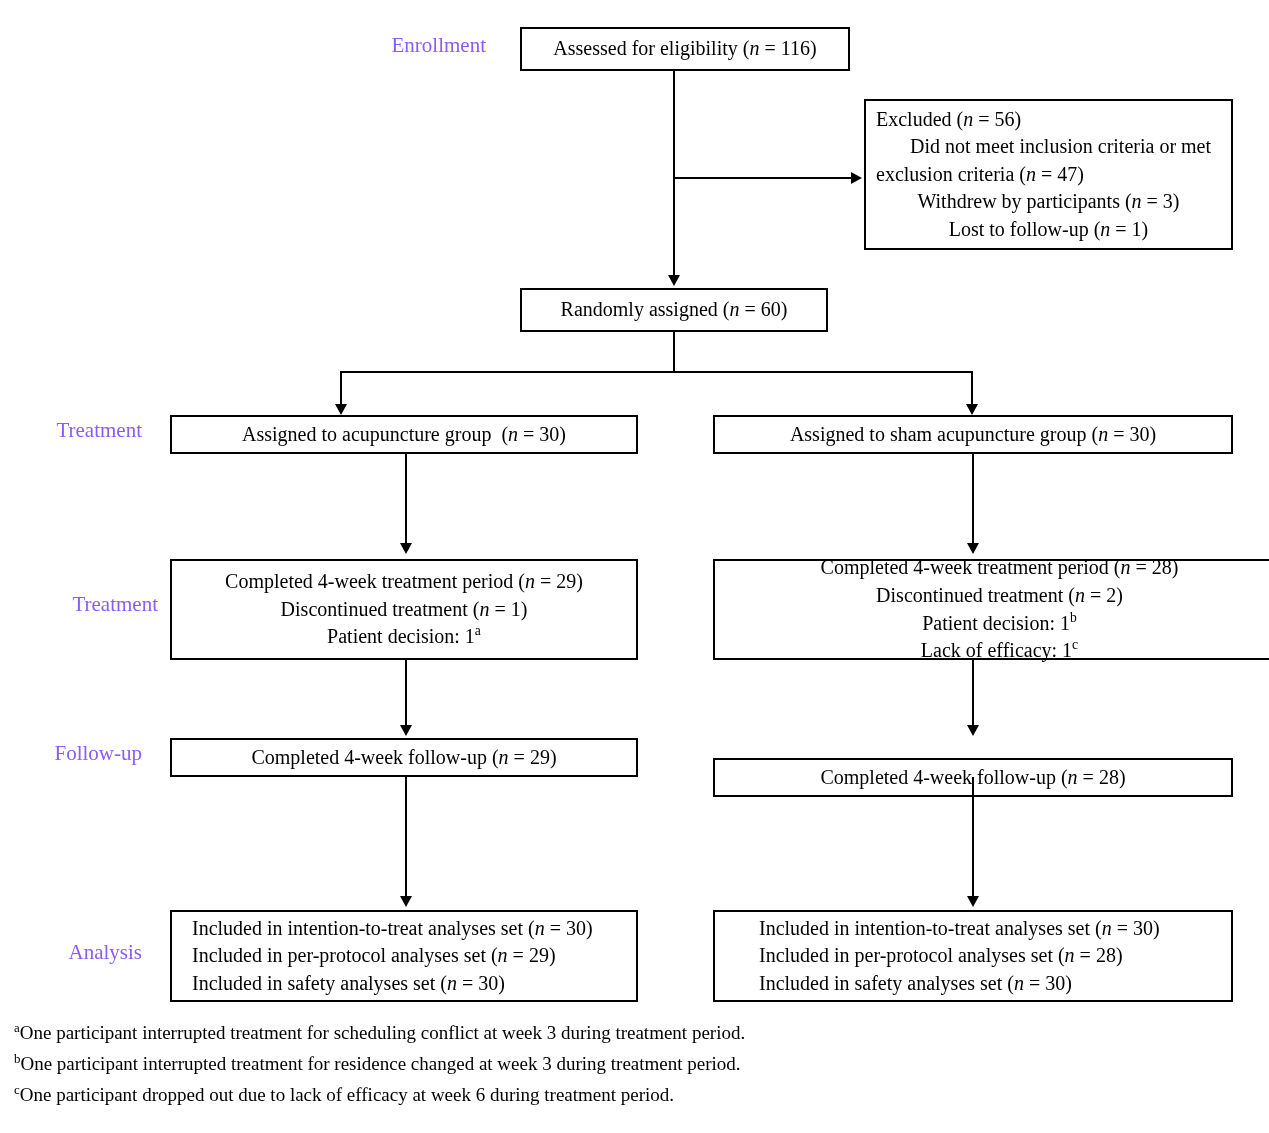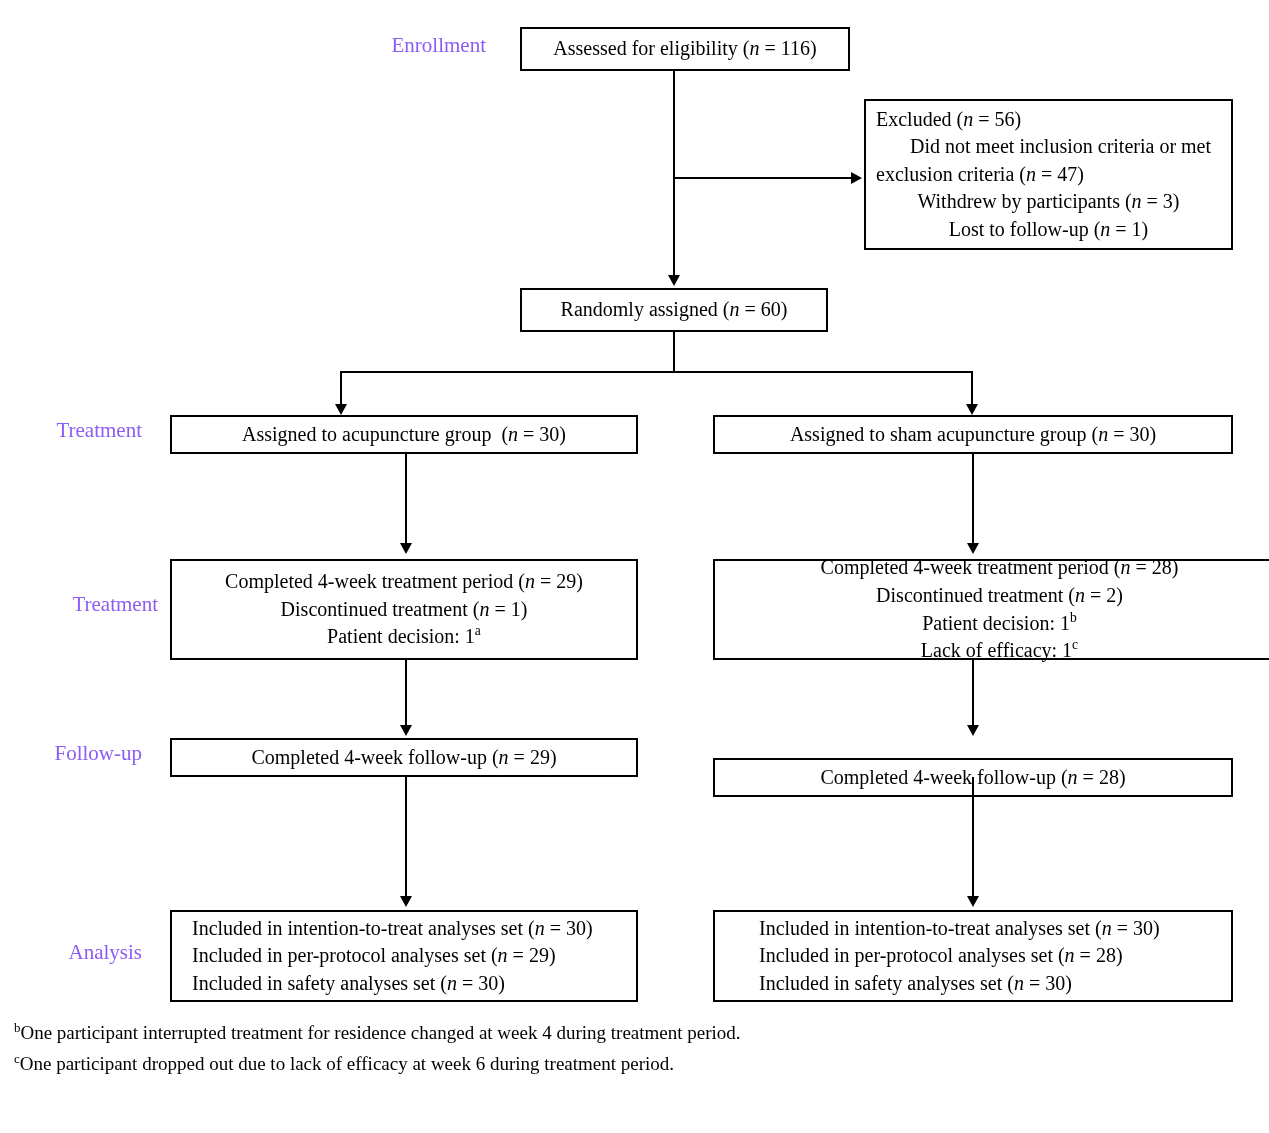--- a/index.html
+++ b/index.html
@@ -198,20 +198,23 @@
   </div>
 
   <div class="box analysis" style="left:713px; top:910px; width:520px; height:92px; padding-left:44px;">
     <span class="line">Included in intention-to-treat analyses set (<em class="it">n</em> = 30)</span>
     <span class="line">Included in per-protocol analyses set (<em class="it">n</em> = 28)</span>
     <span class="line">Included in safety analyses set (<em class="it">n</em> = 30)</span>
   </div>
 
   <div class="footnotes">
     <div class="footnote">
-      <sup>b</sup><span>One participant interrupted treatment for residence changed at week 4 during treatment period.</span>
+      <sup>a</sup><span>One participant interrupted treatment for scheduling conflict at week 3 during treatment period.</span>
+    </div>
+    <div class="footnote">
+      <sup>b</sup><span>One participant interrupted treatment for residence changed at week 3 during treatment period.</span>
     </div>
     <div class="footnote">
       <sup>c</sup><span>One participant dropped out due to lack of efficacy at week 6 during treatment period.</span>
     </div>
   </div>
 
 </div>
 
 </body></html>

